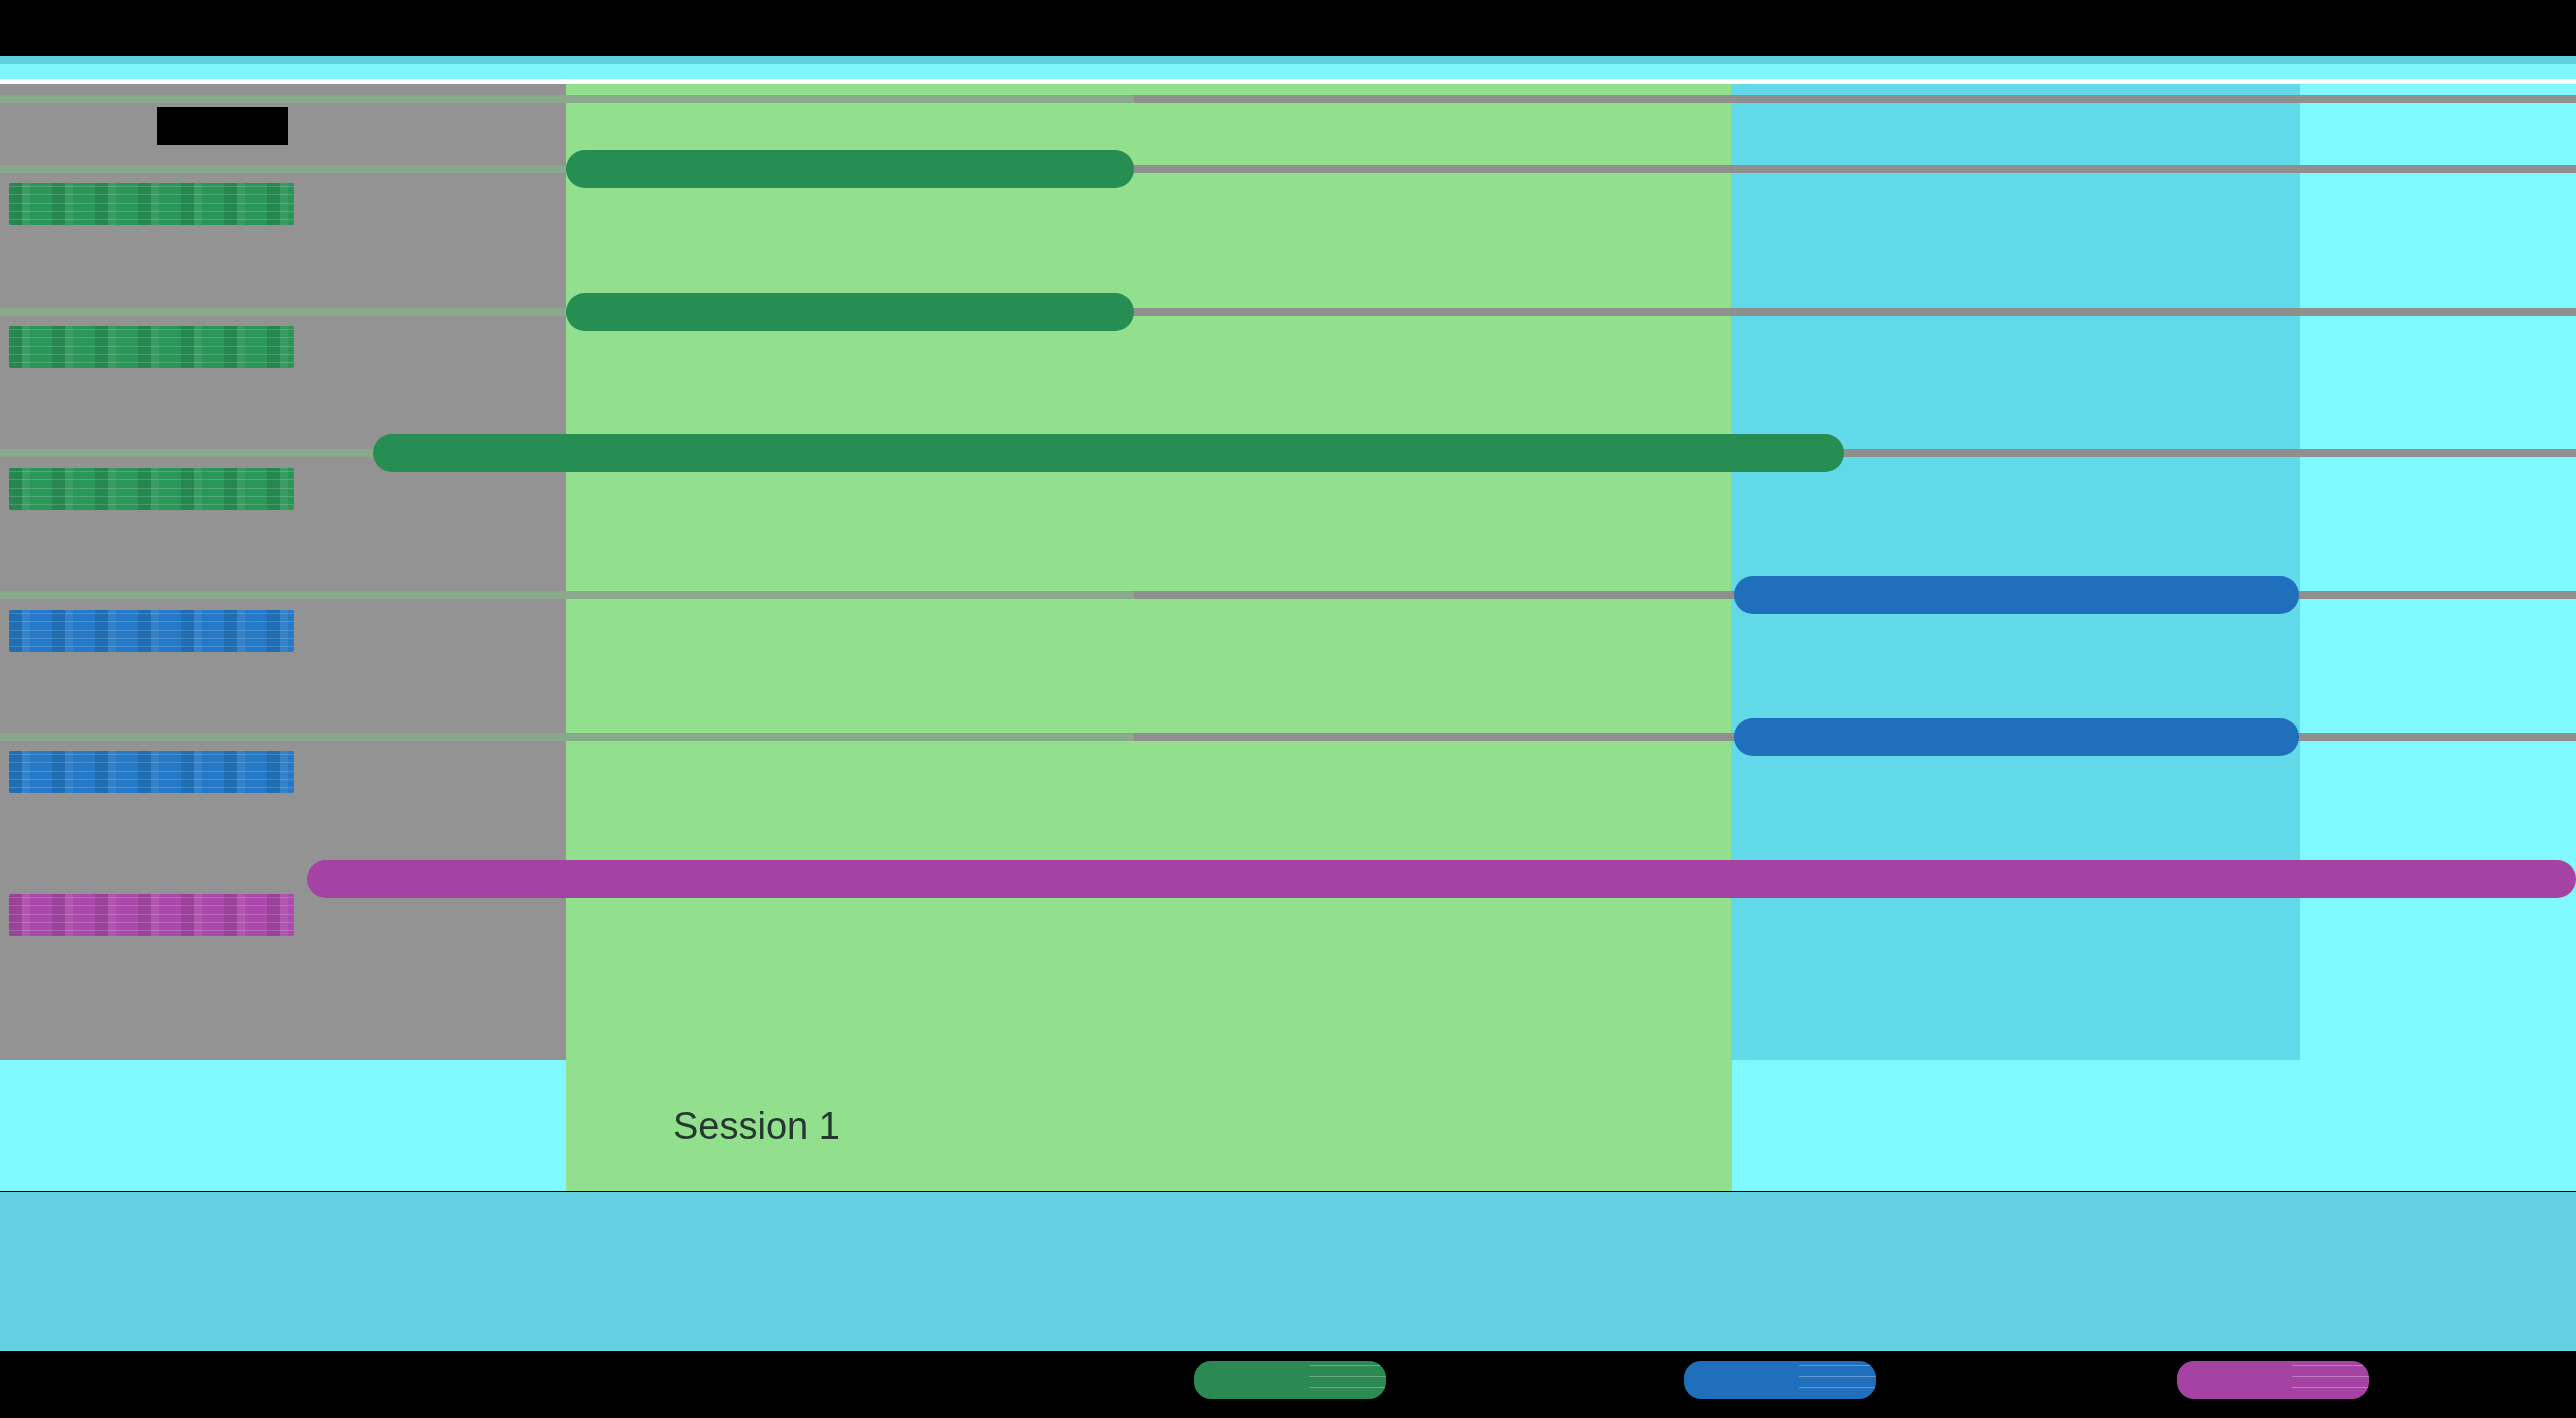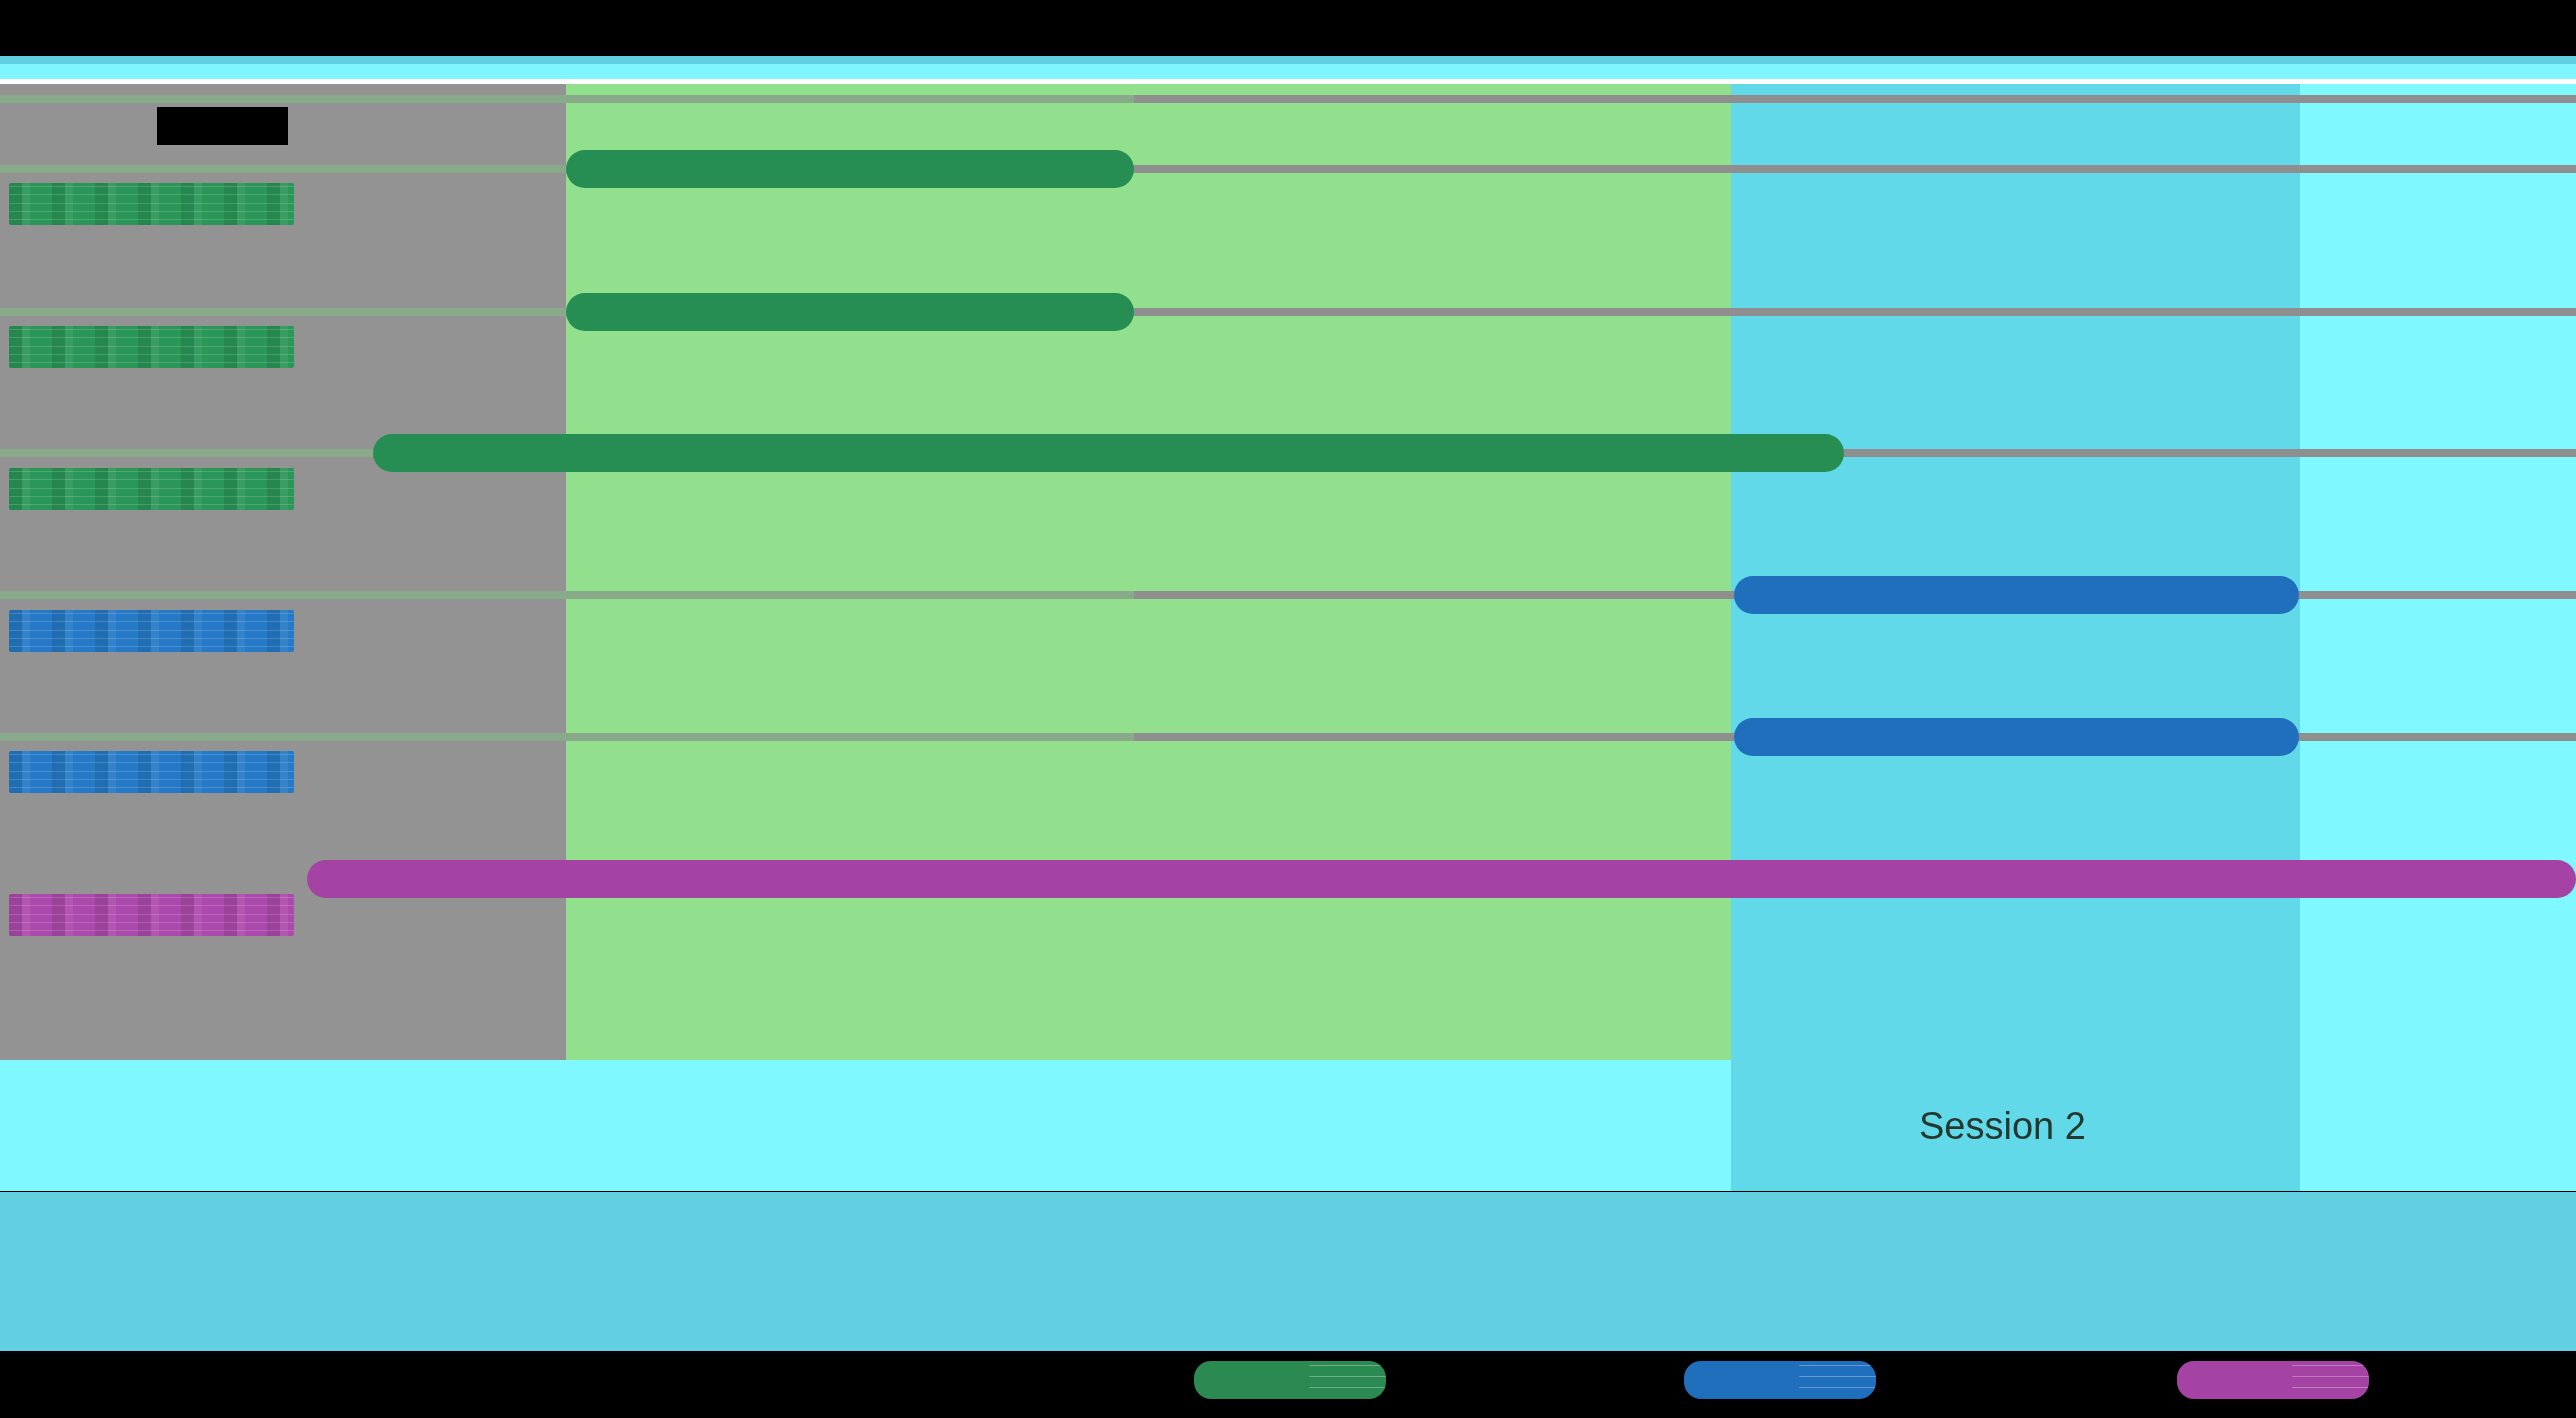--- a/index.html
+++ b/index.html
@@ -259,22 +259,22 @@
       <span class="t">DataSet C1</span>
     </div>
 
   </div>
 
   <div id="title-block">
     <span class="t"></span>
   </div>
 
   <div id="axis-strip">
-    <div class="axis-band" id="axis-s2">
-      <div class="axis-label" style="left:188px;">Session 2</div>
+    <div class="axis-band" id="axis-s1">
+      <div class="axis-label" style="left:107px;">Session 1</div>
     </div>
     <div class="axis-band" id="axis-s3">
       <div class="axis-label" style="left:19px;"></div>
     </div>
   </div>
 
   <div id="strip-bottom-teal"></div>
   <div id="strip-bottom-black"></div>
 
   <div id="legend">

